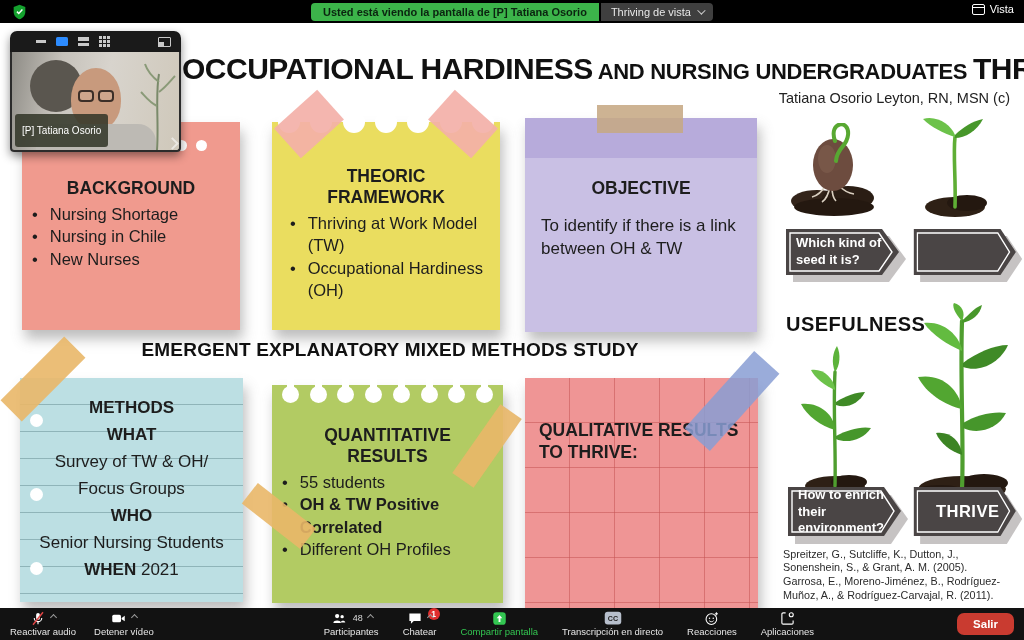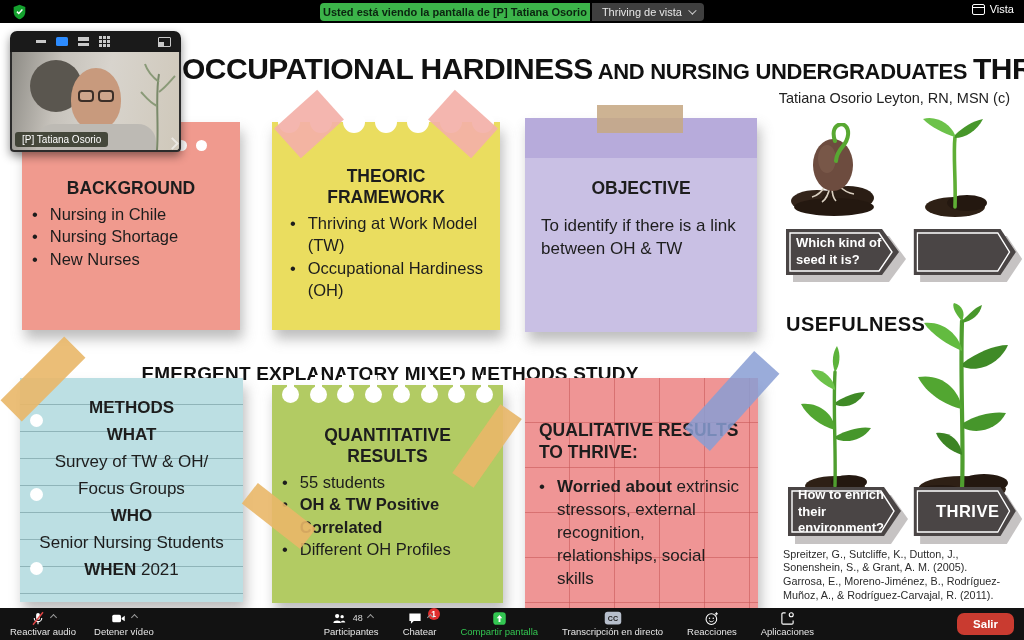--- a/index.html
+++ b/index.html
@@ -3,36 +3,36 @@
 <meta charset="utf-8">
 <style>
   * { margin:0; padding:0; box-sizing:border-box; }
   html,body { width:1024px; height:640px; background:#000; font-family:"Liberation Sans", sans-serif; overflow:hidden; }
   #screen { position:relative; width:1024px; height:640px; background:#fff; }
 
   
   .topbar { position:absolute; top:0; left:0; width:1024px; height:23px; background:#000; z-index:90; display:flex; align-items:center; }
   .shield { position:absolute; left:12px; top:4px; width:15px; height:16px; }
   .topbar-center { position:absolute; left:0; right:0; display:flex; justify-content:center; align-items:center; gap:2px; }
-  .share-banner { background:#3cb44a; color:#0b2410; font-size:11px; font-weight:bold; padding:3px 3px; border-radius:4px 0 0 4px; height:18px; display:flex; align-items:center; }
+  .share-banner { background:#3cb44a; color:#0b2410; font-size:11px; font-weight:bold; padding:3px 12px; border-radius:4px 0 0 4px; height:18px; display:flex; align-items:center; }
   .view-options { background:#3f3f3f; color:#e8e8e8; font-size:11px; padding:3px 10px; border-radius:0 4px 4px 0; height:18px; display:flex; align-items:center; gap:6px; cursor:pointer; }
   .vista { position:absolute; right:10px; top:3px; display:flex; align-items:center; gap:5px; color:#fff; font-size:11px; }
   .vista-icon { width:13px; height:11px; border:1.4px solid #fff; border-radius:2px; position:relative; }
   .vista-icon::before { content:""; position:absolute; left:0; right:0; top:2.5px; height:1.4px; background:#fff; }
   .caret-down { width:6px; height:6px; border-right:1.4px solid #cfcfcf; border-bottom:1.4px solid #cfcfcf; transform:rotate(45deg) translateY(-2px); }
 
   
   .slide { position:absolute; top:23px; left:0; width:1024px; height:585px; background:#fff; overflow:hidden; }
 
   .slide-title { position:absolute; left:182px; right:6px; top:29px; text-align:center; color:#111; white-space:nowrap; }
   .t-big { font-size:30px; font-weight:800; letter-spacing:-0.5px; }
   .t-mid { font-size:22px; font-weight:800; letter-spacing:-0.3px; }
   .author { position:absolute; right:14px; top:67px; font-size:14.5px; color:#222; }
 
-  .center-heading { position:absolute; left:20px; width:740px; top:340px; text-align:center; font-size:19px; font-weight:800; color:#111; letter-spacing:0.2px; }
+  .center-heading { position:absolute; left:20px; width:740px; top:316px; text-align:center; font-size:19px; font-weight:800; color:#111; letter-spacing:0.2px; }
 
   .note { position:absolute; box-shadow:3px 9px 12px rgba(110,110,110,.45); color:#1d1d1d; }
   .note-title { font-weight:800; text-align:center; font-size:17.5px; line-height:1.2; }
   .bullets { margin-top:4px; }
   .bullet { display:flex; font-size:16.5px; line-height:1.35; padding:0 6px 0 10px; }
   .bullet::before { content:"\2022"; margin-right:12px; }
   .b-bold { font-weight:800; }
 
   
   .note-background { left:22px; top:99px; width:218px; height:208px; background:#f09a8e; padding-top:56px; }
@@ -99,21 +99,21 @@
   .cam-layout::after { content:""; position:absolute; left:-1px; bottom:-1px; width:6px; height:5px; background:#c9c9c9; }
   .cam-video { position:relative; height:100px; border:2px solid #2b2b2b; border-top:none; border-radius:0 0 4px 4px; overflow:hidden;
     background:linear-gradient(100deg, #8e8c86 0%, #c6c2bb 28%, #d8d4cd 55%, #cfc8ba 100%); }
   .cam-circle { position:absolute; left:18px; top:8px; width:52px; height:52px; border-radius:50%; background:#5a564f; }
   .cam-plant { position:absolute; right:2px; top:10px; width:40px; height:88px; }
   .cam-hair { position:absolute; left:50%; top:8px; transform:translateX(-50%); width:84px; height:110px; background:#2e231; border-radius:42px 42px 30px 30px; }
   .cam-face { position:absolute; left:50%; top:16px; transform:translateX(-50%); width:50px; height:62px; background:#c89a7d; border-radius:50% 50% 46% 46%; }
   .cam-glasses { position:absolute; left:50%; top:38px; transform:translateX(-50%); display:flex; gap:4px; }
   .cam-glasses i { width:16px; height:12px; border:2px solid #3c2f28; border-radius:4px; background:rgba(255,255,255,.12); }
   .cam-body { position:absolute; left:50%; bottom:-12px; transform:translateX(-50%); width:120px; height:38px; background:#bdbab4; border-radius:18px 18px 0 0; }
-  .cam-label { position:absolute; left:3px; bottom:3px; background:rgba(48,52,38,.85); color:#fff; font-size:10px; padding:2px 7px; border-radius:3px; white-space:nowrap; }
+  .cam-label { position:absolute; left:3px; bottom:3px; background:rgba(48,52,38,.85); color:#fff; font-size:10px; padding:11px 7px; border-radius:3px; white-space:nowrap; }
   .cam-resize { position:absolute; right:2px; bottom:2px; width:9px; height:9px; border-right:2px solid rgba(255,255,255,.8); border-bottom:2px solid rgba(255,255,255,.8); transform:rotate(-45deg); opacity:.7; }
 
   
   .toolbar { position:absolute; left:0; bottom:0; width:1024px; height:32px; background:#121212; z-index:90; display:flex; align-items:center; padding:0 10px; }
   .tb-item { display:flex; flex-direction:column; align-items:center; justify-content:center; height:32px; cursor:pointer; position:relative; }
   .tb-iconrow { display:flex; align-items:flex-start; gap:5px; height:15px; }
   .tb-label { font-size:9.5px; color:#e6e6e6; line-height:11px; white-space:nowrap; }
   .tb-label.green { color:#33c651; }
   .tb-caret { width:5px; height:5px; border-left:1.4px solid #9a9a9a; border-top:1.4px solid #9a9a9a; transform:rotate(45deg); margin-top:4px; }
   .tb-count { font-size:9px; color:#dcdcdc; margin-top:2px; }
@@ -161,22 +161,22 @@
           <span class="dot"></span>
           <span class="dot"></span>
           <span class="dot"></span>
           <span class="dot"></span>
           <span class="dot"></span>
           <span class="dot"></span>
           <span class="dot"></span>
       </div>
       <div class="note-title">BACKGROUND</div>
       <div class="bullets">
+        <div class="bullet">Nursing Shortage</div>
         <div class="bullet">Nursing in Chile</div>
-        <div class="bullet">Nursing Shortage</div>
         <div class="bullet">New Nurses</div>
       </div>
     </div>
 
     <div class="note note-theoric">
       <div class="scallops">
         <span class="scallop"></span>
           <span class="scallop"></span>
           <span class="scallop"></span>
           <span class="scallop"></span>
@@ -233,23 +233,20 @@
       <div class="bullets">
         <div class="bullet">55 students</div>
         <div class="bullet b-bold">OH &amp; TW Positive Correlated</div>
         <div class="bullet">Different OH Profiles</div>
       </div>
     </div>
 
     <div class="note note-qualitative">
       <span class="tape-blue" style="right:-26px; top:6px; transform:rotate(-48deg);"></span>
       <div class="q-title">QUALITATIVE RESULTS TO THRIVE:</div>
-      <div class="bullet" style="margin-top:12px; padding-left:0; font-size:17px;">
-        <span><span class="b-bold">Worried about</span><span> extrinsic stressors, external recognition, relationships, social skills</span></span>
-      </div>
     </div>
 
     <svg class="r-abs" style="left:782px; top:100px;" width="105" height="95" viewBox="0 0 105 95">
       <ellipse cx="35" cy="78" rx="26" ry="11" fill="#33241a"></ellipse>
       <ellipse cx="66" cy="75" rx="26" ry="12" fill="#2a1d14"></ellipse>
       <ellipse cx="52" cy="84" rx="40" ry="9" fill="#241810"></ellipse>
       <path d="M44 62 q-6 10 -14 12 M50 64 q0 10 4 14 M56 62 q8 8 16 9 M48 63 q-2 12 -8 16" stroke="#d9cfc0" stroke-width="1.6" fill="none"></path>
       <ellipse cx="51" cy="42" rx="20" ry="26" fill="#6d4c3f"></ellipse>
       <ellipse cx="45" cy="36" rx="9" ry="14" fill="#7e5c4d" opacity=".7"></ellipse>
       <path d="M53 18 C 46 -2 68 -4 66 12 C 65 24 55 24 54 38" fill="none" stroke="#58a832" stroke-width="4" stroke-linecap="round"></path>

